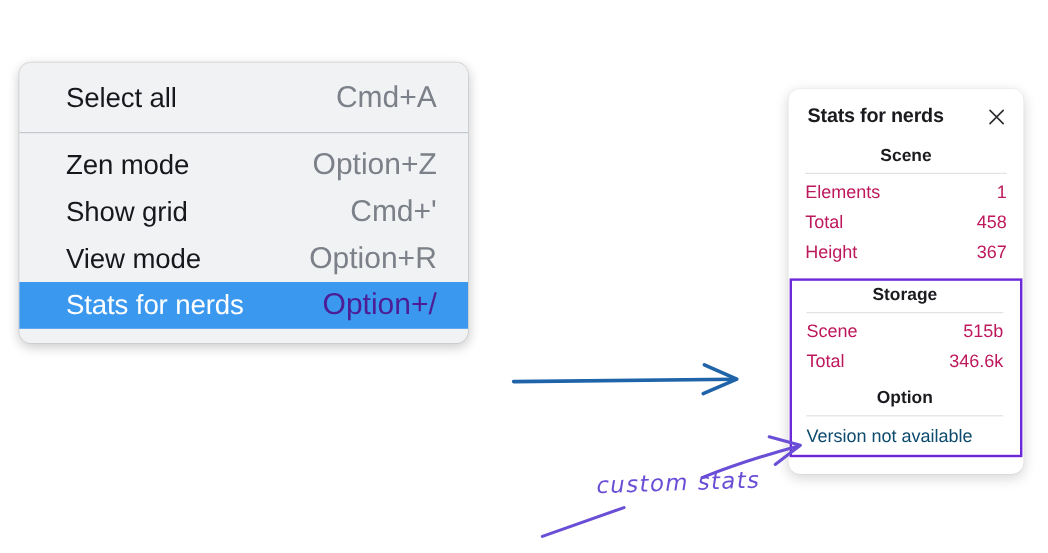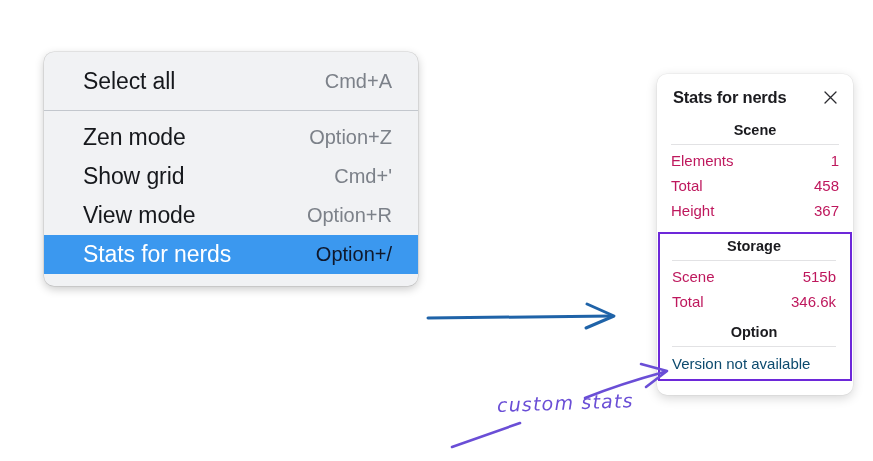--- a/index.html
+++ b/index.html
@@ -12,21 +12,21 @@
     height: 461px;
     position: relative;
     overflow: hidden;
     font-family: "Liberation Sans", sans-serif;
     -webkit-font-smoothing: antialiased;
   }
 
   
   #context-menu {
     position: absolute;
-    left: 44px;
+    left: 16px;
     top: 52px;
     width: 374px;
     background: #f1f2f4;
     border-radius: 10px;
     box-shadow: 0 3px 10px rgba(0,0,0,0.22), 0 0 0 0.5px rgba(0,0,0,0.14);
     overflow: hidden;
     padding-top: 6px;
     padding-bottom: 8px;
   }
   .menu-group {
@@ -46,29 +46,29 @@
     box-sizing: border-box;
     cursor: default;
   }
   .menu-item .label {
     font-size: 23px;
     color: #16181c;
     letter-spacing: -0.1px;
     white-space: nowrap;
   }
   .menu-item .shortcut {
-    font-size: 20px;
+    font-size: 25px;
     color: #7c8189;
     white-space: nowrap;
   }
   .menu-item.selected {
     background: #3b98ef;
   }
   .menu-item.selected .label { color: #ffffff; }
-  .menu-item.selected .shortcut { color: #0f172a; }
+  .menu-item.selected .shortcut { color: #4c1d95; }
 
   
   #stats-panel {
     position: absolute;
     left: 657px;
     top: 74px;
     width: 196px;
     background: #ffffff;
     border-radius: 10px;
     box-shadow: 0 3px 11px rgba(0,0,0,0.17), 0 0 0 0.5px rgba(0,0,0,0.06);

